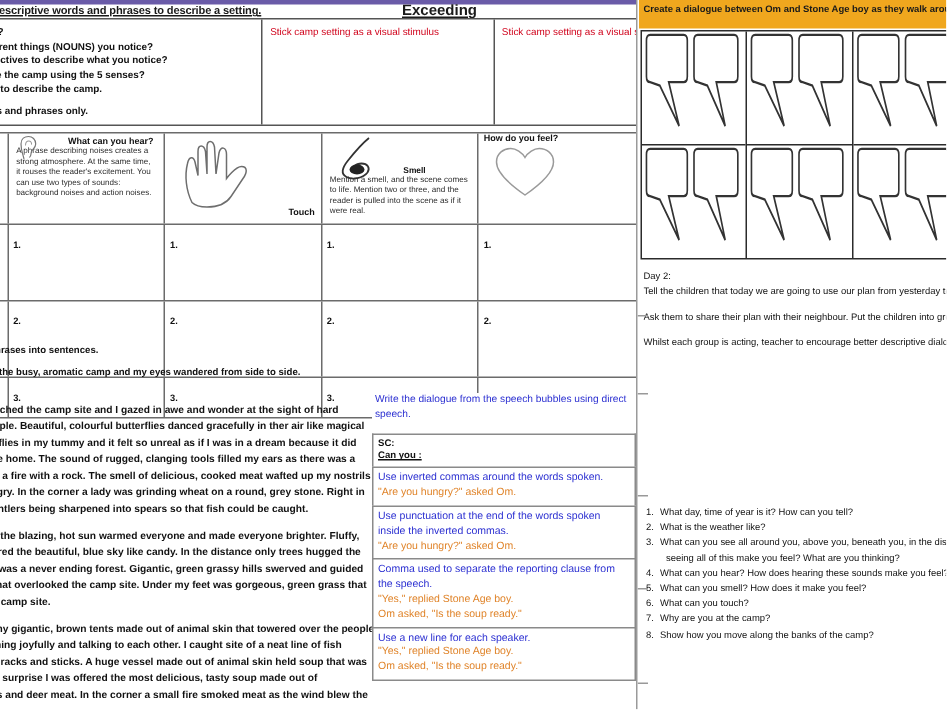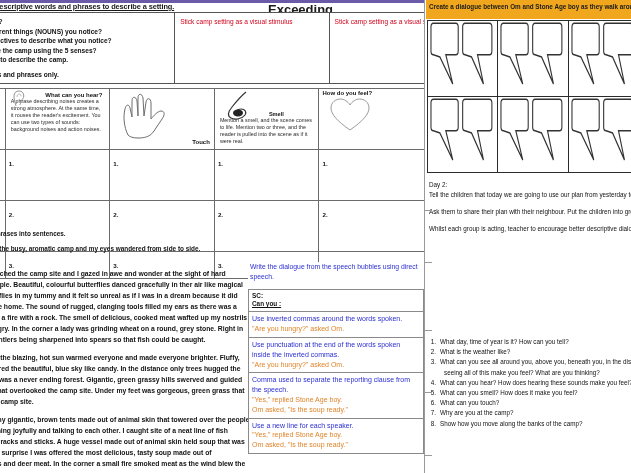--- a/index.html
+++ b/index.html
@@ -36,21 +36,21 @@
     position: absolute;
     left: -46px; top: 2px; width: 310px;
     font-size: 7.4px; font-weight: bold; color: #1a1a1a;
     text-decoration: underline;
     white-space: nowrap;
     letter-spacing: -0.1px;
   }
   .exceeding-label {
     position: absolute;
     left: 268px; top: 2px;
-    font-size: 13px; font-weight: bold; color: #1a1a1a;
+    font-size: 10px; font-weight: bold; color: #1a1a1a;
     text-decoration: underline;
   }
 
   
   .crit-table {
     position: absolute;
     left: -60px; top: 12px;
     width: 545px; height: 72px;
     border: 1px solid #555;
     display: flex;

